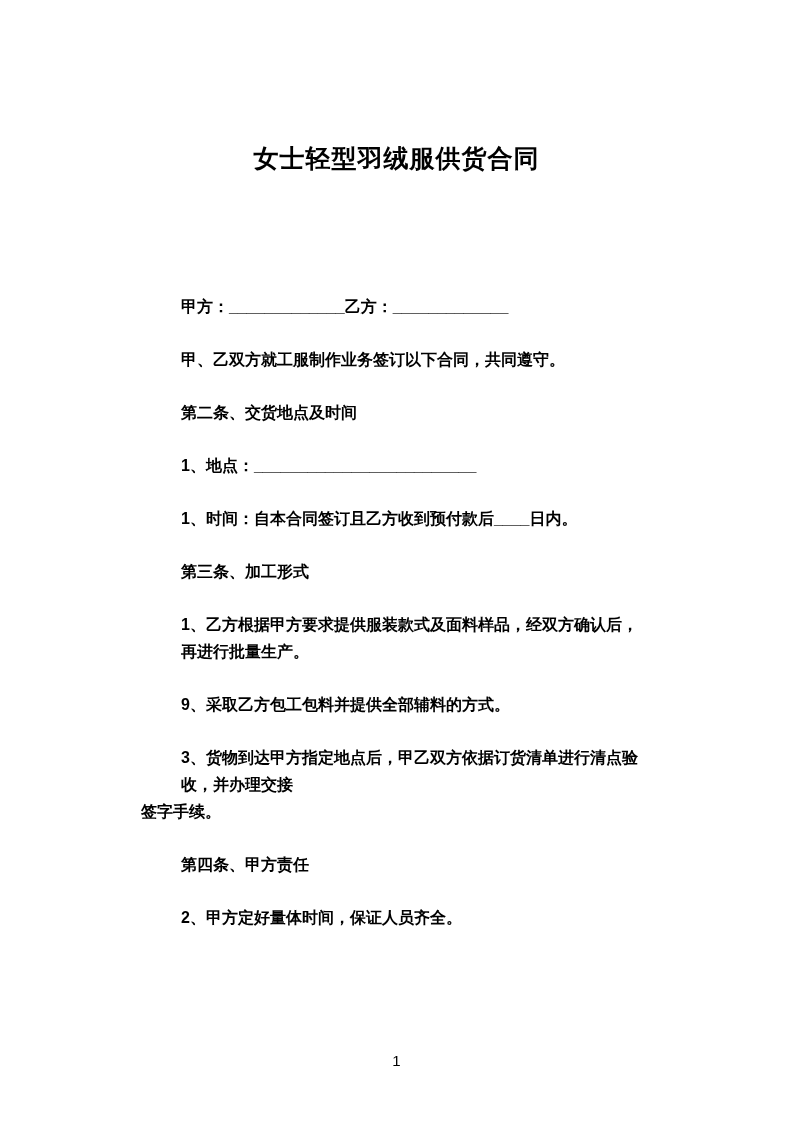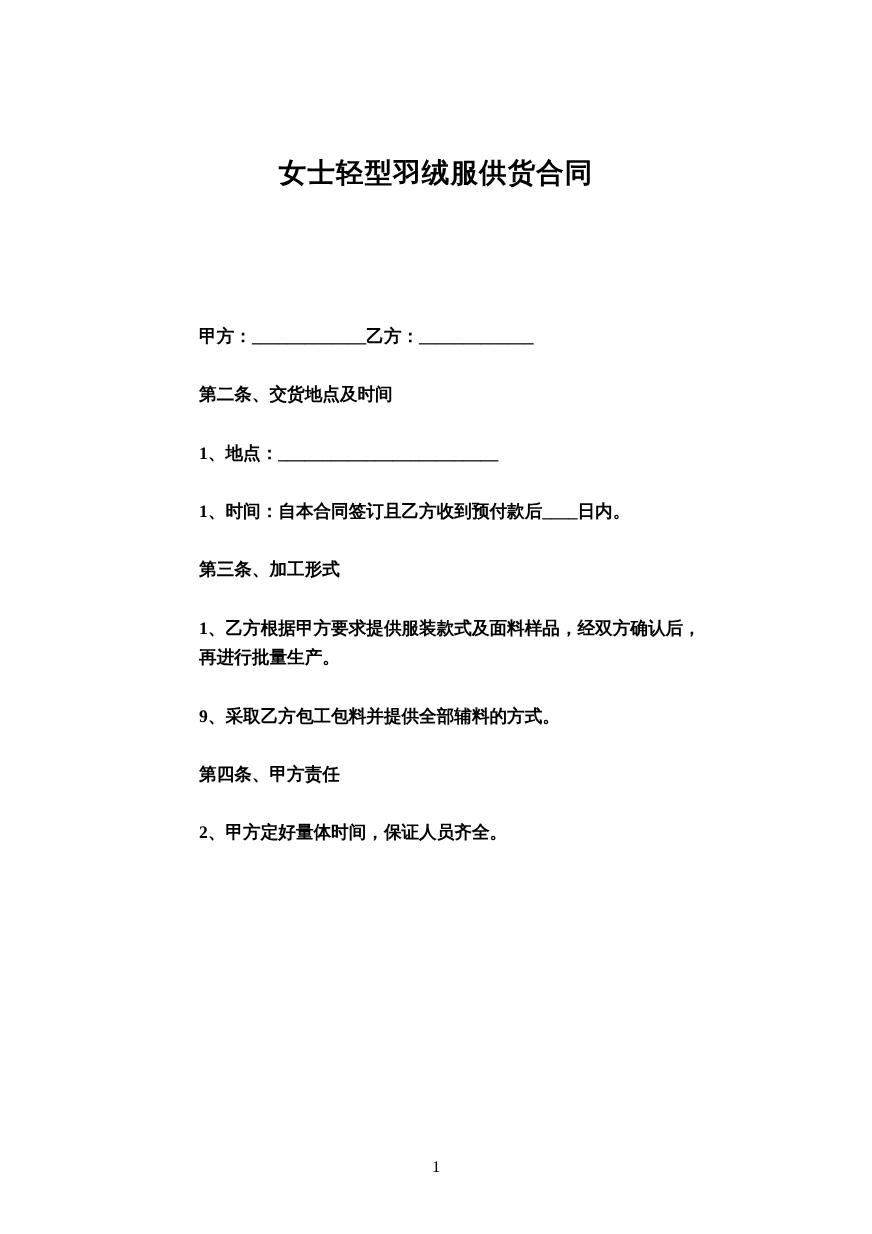--- a/index.html
+++ b/index.html
@@ -7,21 +7,21 @@
     padding: 0;
     background: #ffffff;
   }
   .page {
     position: relative;
     width: 703px;
     height: 1122px;
     margin: 0 auto;
     background: #ffffff;
     color: #000000;
-    font-family: Liberation Serif, serif;
+    font-family: Liberation Sans, sans-serif;
     overflow: hidden;
   }
   .doc-title {
     margin: 141px 0 0 0;
     padding: 0;
     font-size: 25px;
     line-height: 34px;
     font-weight: bold;
     text-align: center;
     letter-spacing: 1px;
@@ -61,20 +61,23 @@
 <div class="page">
 
   <h1 class="doc-title">女士轻型羽绒服供货合同</h1>
 
   <div class="doc-body">
 
     <p class="para">
       <span class="line first">甲方：_____________乙方：_____________</span>
     </p>
 
+    <p class="para">
+      <span class="line first">甲、乙双方就工服制作业务签订以下合同，共同遵守。</span>
+    </p>
 
 
     <p class="para">
       <span class="line first">第二条、交货地点及时间</span>
     </p>
 
     <p class="para">
       <span class="line first">1、地点：_________________________</span>
     </p>
 
@@ -87,20 +90,24 @@
     </p>
 
     <p class="para">
       <span class="line first">1、乙方根据甲方要求提供服装款式及面料样品，经双方确认后，再进行批量生产。</span>
     </p>
 
     <p class="para">
       <span class="line first">9、采取乙方包工包料并提供全部辅料的方式。</span>
     </p>
 
+    <p class="para">
+      <span class="line first">3、货物到达甲方指定地点后，甲乙双方依据订货清单进行清点验收，并办理交接</span>
+      <span class="line">签字手续。</span>
+    </p>
 
     <p class="para">
       <span class="line first">第四条、甲方责任</span>
     </p>
 
 
     <p class="para">
       <span class="line first">2、甲方定好量体时间，保证人员齐全。</span>
     </p>
 

